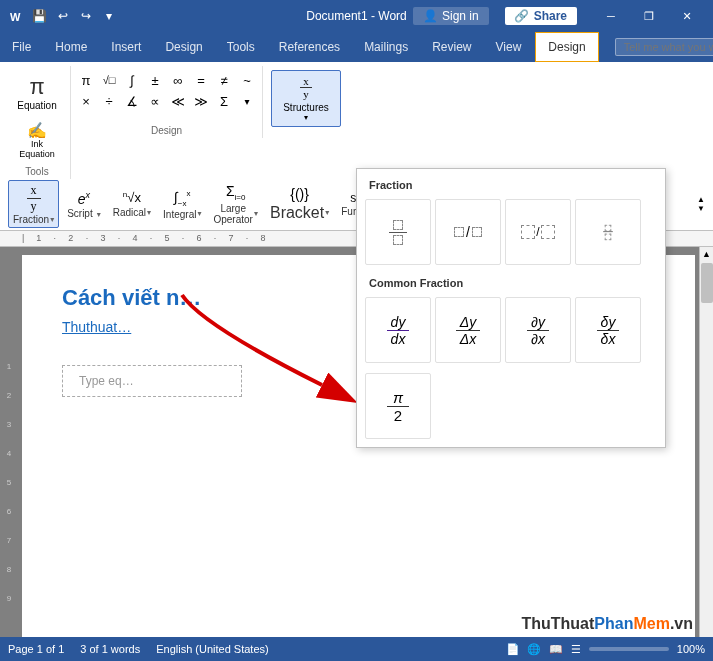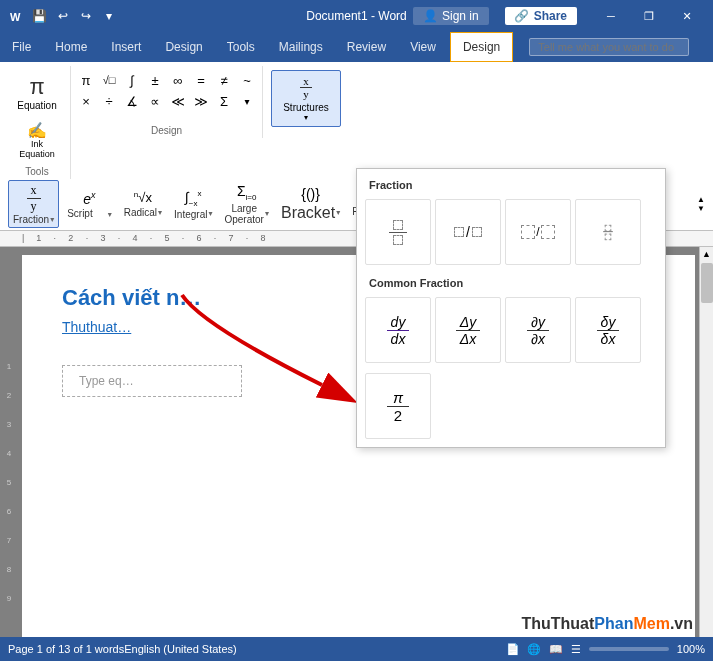--- a/index.html
+++ b/index.html
@@ -63,21 +63,21 @@
       display: flex;
       align-items: center;
       padding: 0 8px;
       color: white;
       font-size: 11px;
       justify-content: space-between;
       position: absolute;
       bottom: 0;
       width: 100%;
     }
-    .status-left { display: flex; }
+    .status-left { display: flex; gap: 16px; }
     .status-right { display: flex; align-items: center; gap: 8px; }
     .zoom-slider { width: 80px; height: 4px; background: rgba(255,255,255,0.3); border-radius: 2px; }
     .lang-btn { cursor: pointer; }
 
     
     .fraction-popup {
       position: absolute;
       top: 168px;
       left: 356px;
       width: 310px;
@@ -142,20 +142,21 @@
     </div>
   </div>
 </div>
 
 <div class="ribbon-tabs">
   <div class="ribbon-tab">File</div>
   <div class="ribbon-tab">Home</div>
   <div class="ribbon-tab">Insert</div>
   <div class="ribbon-tab">Design</div>
   <div class="ribbon-tab">Tools</div>
+  <div class="ribbon-tab">References</div>
   <div class="ribbon-tab">Mailings</div>
   <div class="ribbon-tab">Review</div>
   <div class="ribbon-tab">View</div>
   <div class="ribbon-tab active" style="border: 1.5px solid #f0a000; color: #333; margin-left: 2px;">Design</div>
   <div style="flex:1; display:flex; align-items:center; padding-left: 16px;">
     <input type="text" style="border: 1px solid rgba(255, 255, 255, 0.4); background: rgba(255, 255, 255, 0.15); color: white; padding: 2px 8px; border-radius: 2px; font-size: 11px; width: 160px;" placeholder="Tell me what you want to do">
   </div>
 </div>
 
 <div class="ribbon-content">
@@ -226,21 +227,21 @@
       <div style="padding:0 4px; font-size:12px;">y</div>
     </div>
     <div style="display:flex; align-items:center; gap:1px;">
       <div class="label" style="font-size:10px;">Fraction</div>
       <div class="arrow">▾</div>
     </div>
   </div>
 
   <div class="eq-btn">
     <div class="icon" style="font-size:14px; font-style:italic;">e<sup style="font-size:9px;">x</sup></div>
-    <div style="display:flex; align-items:flex-end; gap:15px;">
+    <div style="display:flex; align-items:flex-end; gap:4px;">
       <div class="label" style="font-size:10px;">Script</div>
       <div class="arrow">▾</div>
     </div>
   </div>
 
   <div class="eq-btn">
     <div class="icon" style="font-size:13px;"><sup style="font-size:8px;">n</sup>√x</div>
     <div style="display:flex; align-items:center; gap:1px;">
       <div class="label" style="font-size:10px;">Radical</div>
       <div class="arrow">▾</div>

